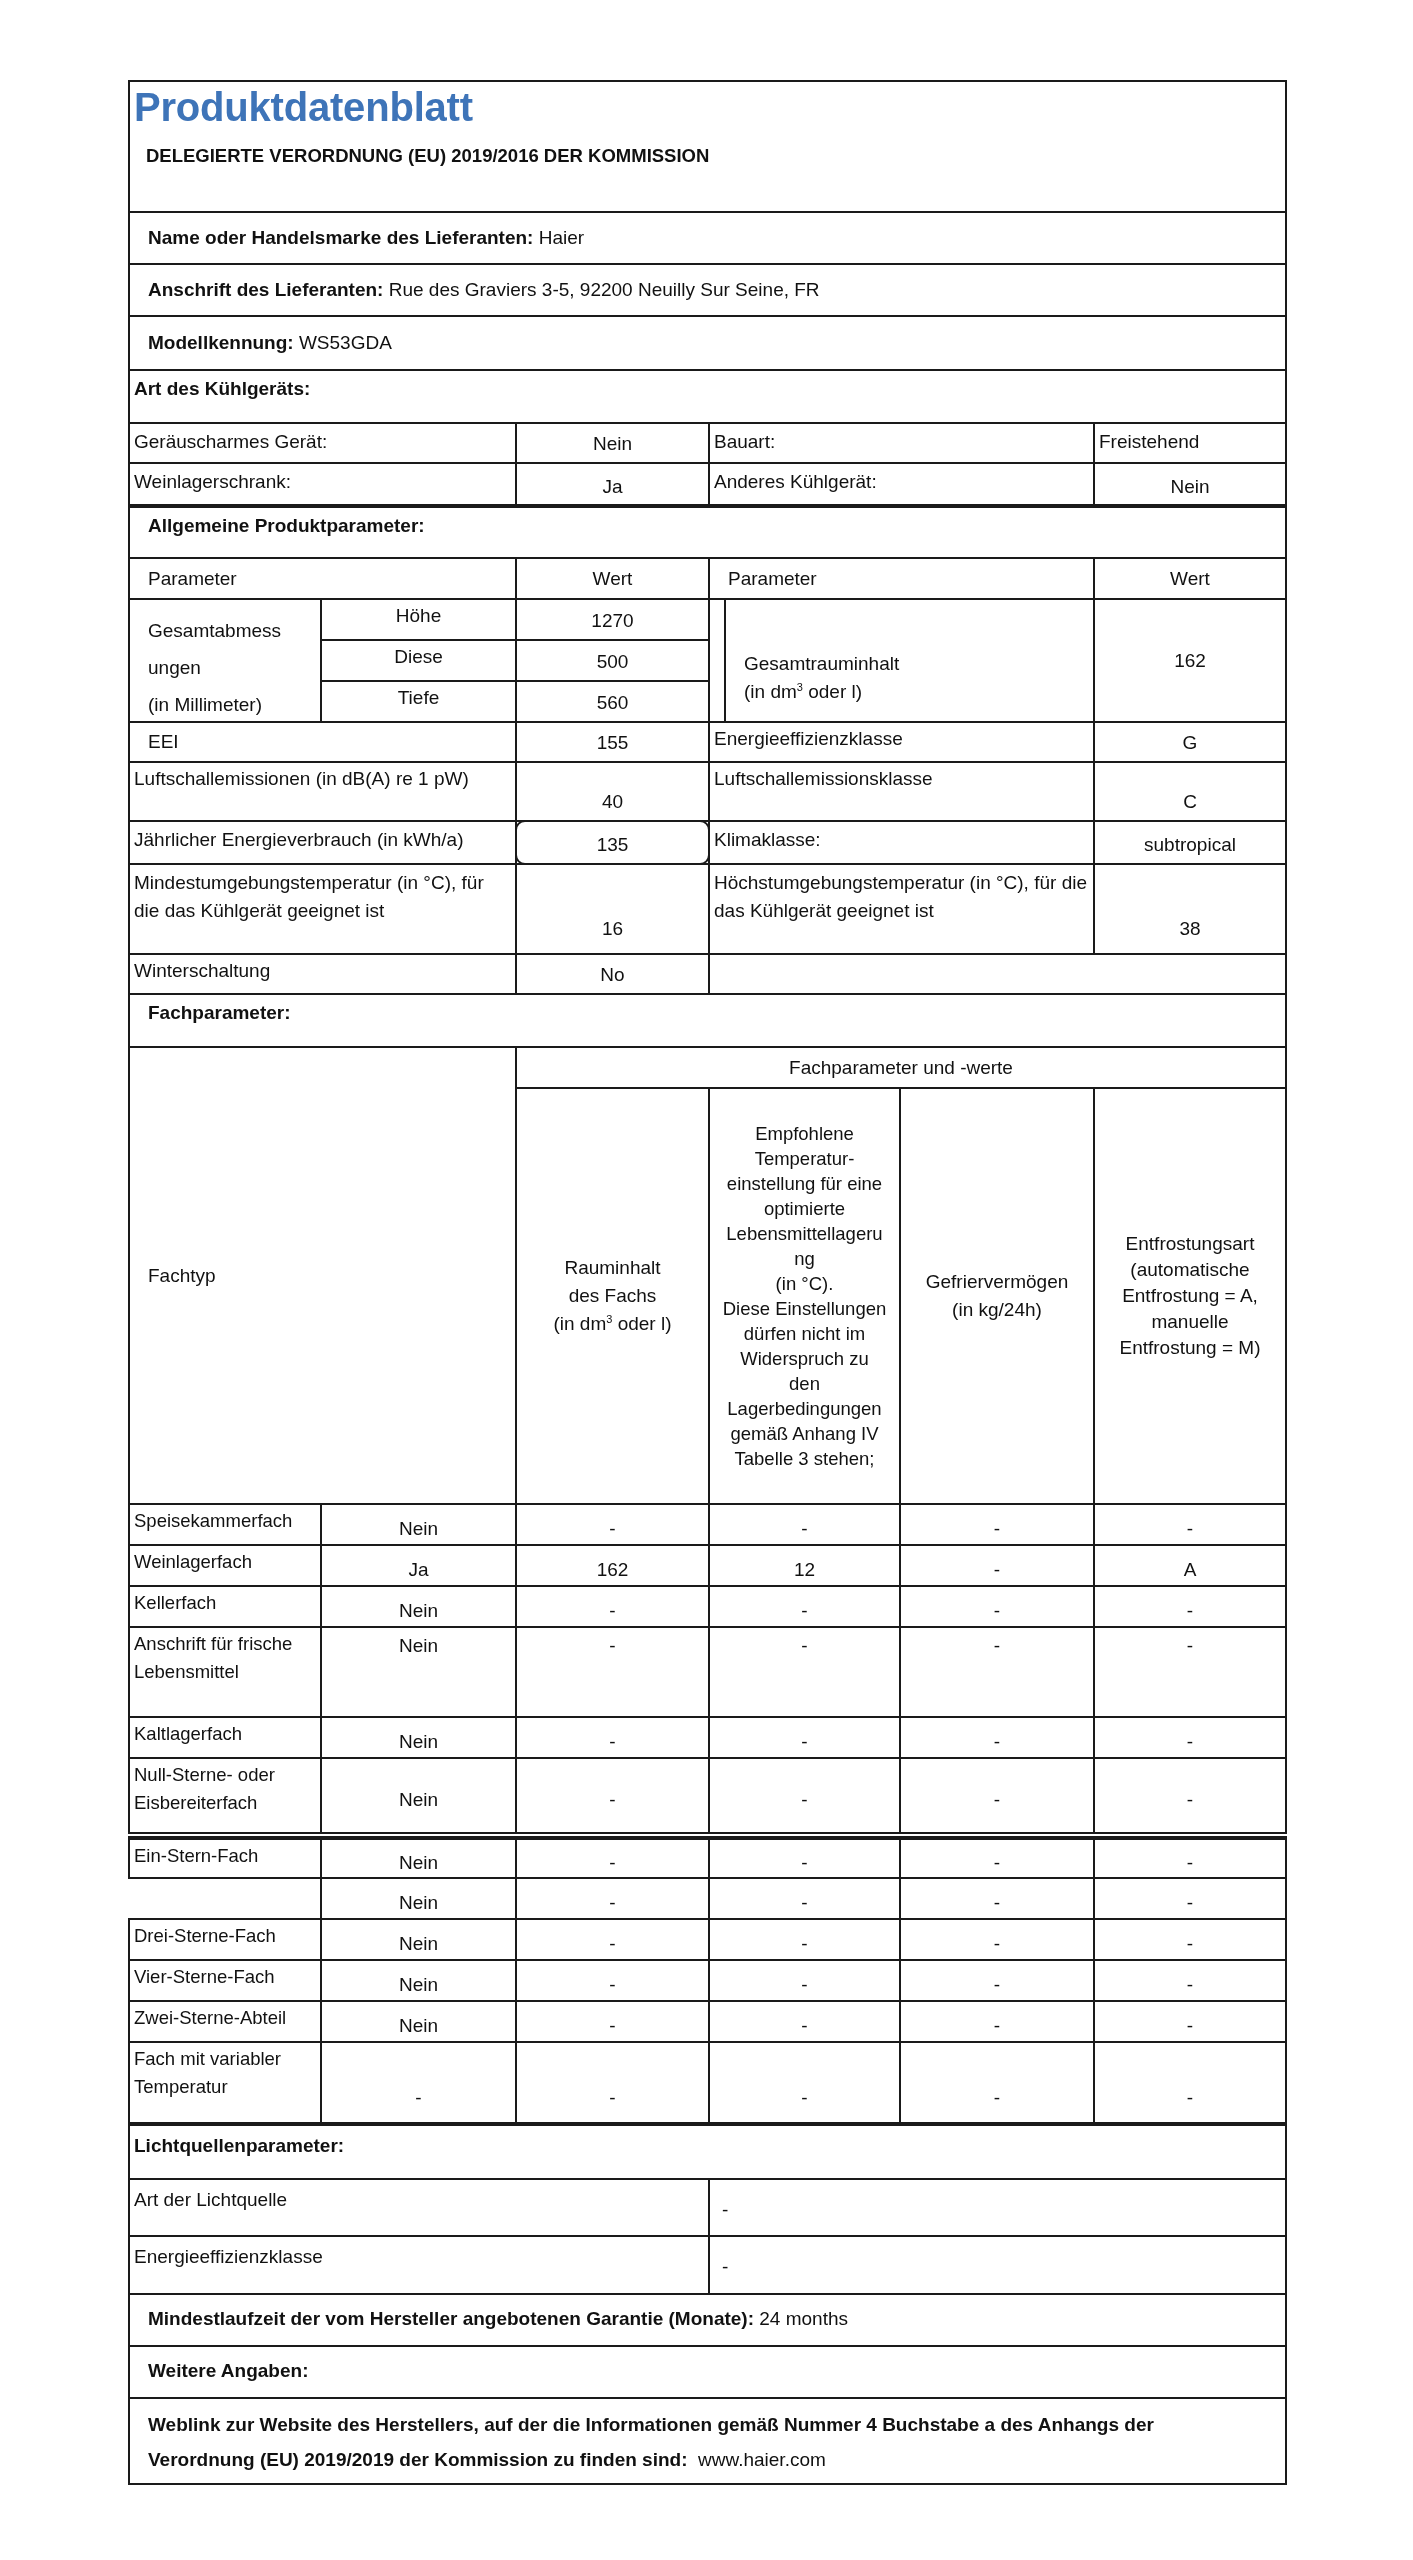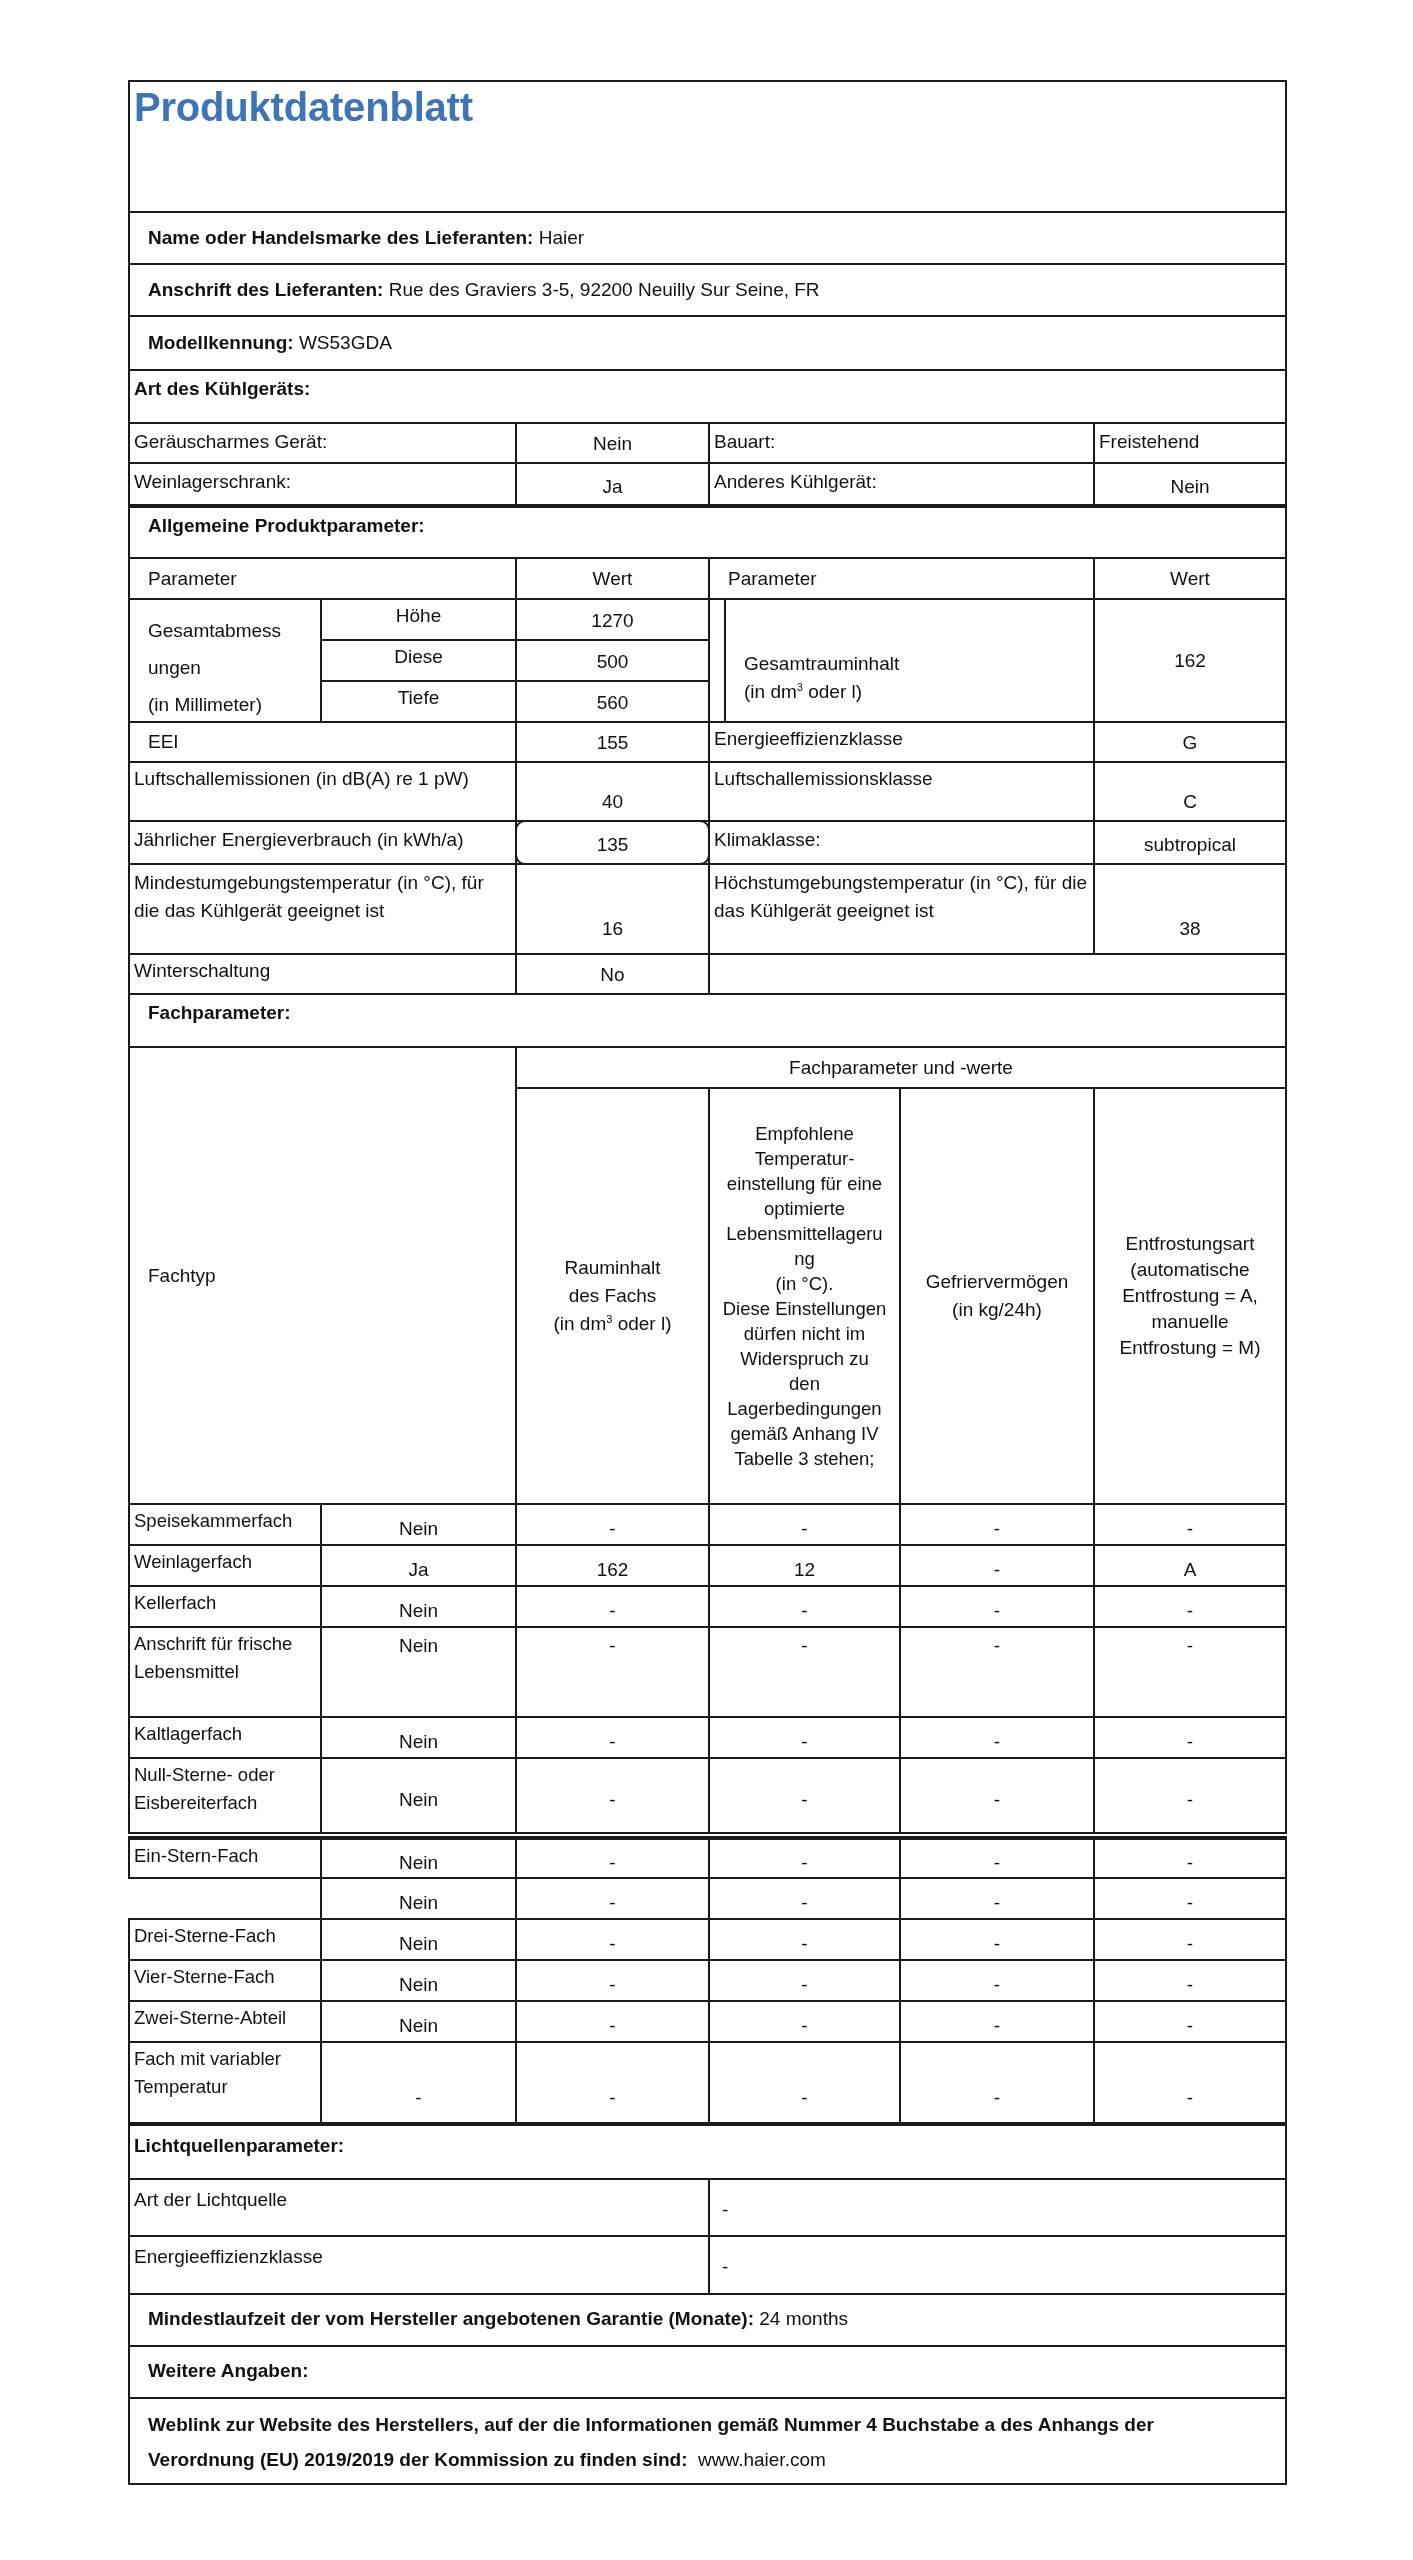--- a/index.html
+++ b/index.html
@@ -21,20 +21,21 @@
   .hdr-col { display: flex; align-items: center; justify-content: center; text-align: center; font-size: 19px; line-height: 28px; padding: 0 2px; }
   sup { font-size: 11px; line-height: 0; }
 </style>
 </head>
 <body>
 
 <div class="sheet">
 
   <div class="c" style="left:128px;top:80px;width:1159px;height:133px;padding:2px 4px;">
     <div class="title">Produktdatenblatt</div>
+    <div class="sub" style="padding-left:12px;">DELEGIERTE VERORDNUNG (EU) 2019/2016 DER KOMMISSION</div>
   </div>
 
   <div class="c pad vmidL" style="left:128px;top:211px;width:1159px;height:54px;padding-left:18px;">
     <span>
       <span class="b">Name oder Handelsmarke des Lieferanten:</span><span> Haier</span>
     </span>
   </div>
   <div class="c pad vmidL" style="left:128px;top:263px;width:1159px;height:54px;padding-left:18px;">
     <span>
       <span class="b">Anschrift des Lieferanten:</span><span> Rue des Graviers 3-5, 92200 Neuilly Sur Seine, FR</span>

